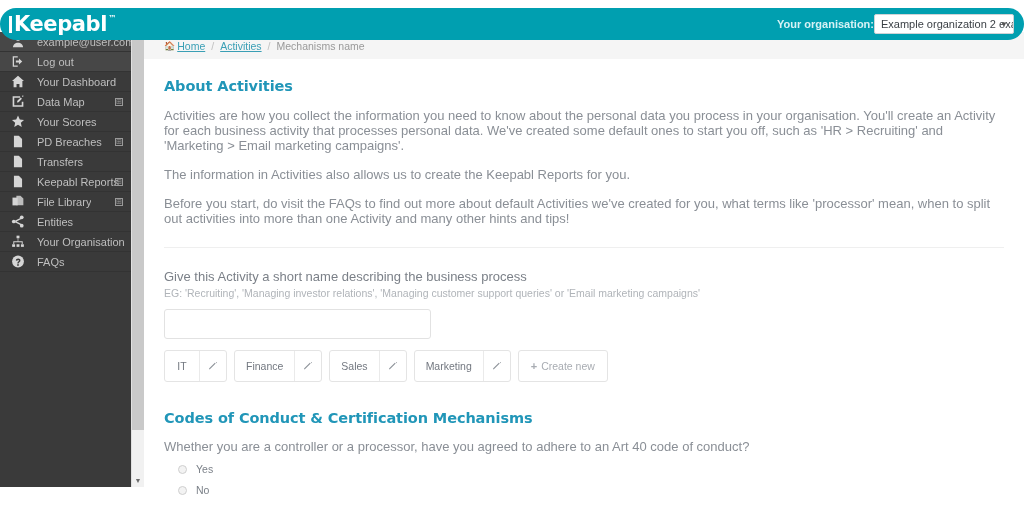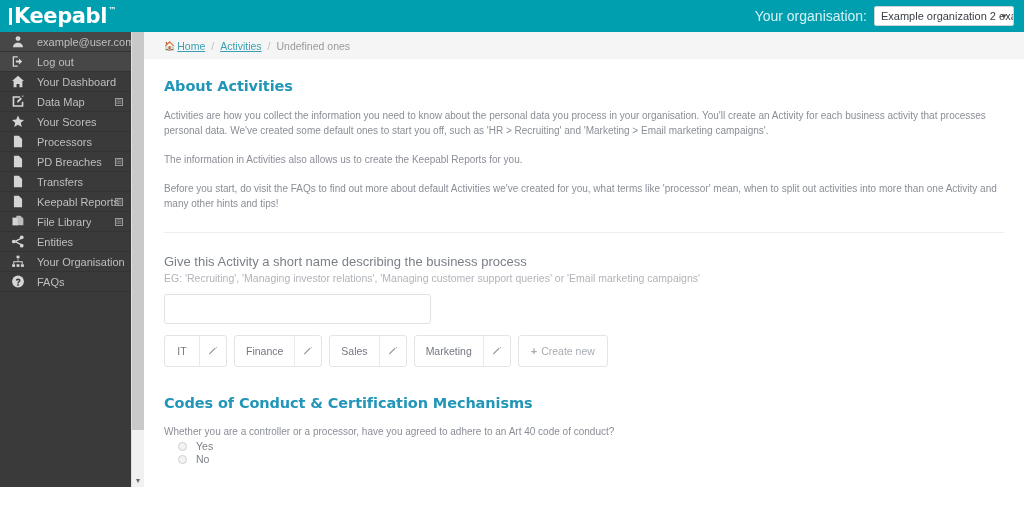--- a/index.html
+++ b/index.html
@@ -7,25 +7,26 @@
     margin: 0; padding: 0;
     width: 1024px; height: 511px;
     overflow: hidden;
     background: #ffffff;
     font-family: "Liberation Sans", sans-serif;
     -webkit-font-smoothing: antialiased;
   }
 
   
   #topbar {
-    position: absolute; top: 0; left: 0;
+    position: absolute; top: 8px; left: 0;
     width: 1024px; height: 32px;
     background: #009FB0;
     display: flex; align-items: center;
     z-index: 20;
+    border-radius: 16px;
   }
   #logo {
     margin-left: 9px;
     display: flex; align-items: flex-start;
     color: #ffffff;
     font-family: "DejaVu Sans", sans-serif;
     font-weight: bold;
     font-size: 21px;
     letter-spacing: -0.4px;
     line-height: 1;
@@ -38,22 +39,23 @@
   }
   #logo .tm {
     font-size: 8px; font-weight: bold;
     margin-left: 1px; margin-top: 1px;
   }
   #org-wrap {
     margin-left: auto; margin-right: 10px;
     display: flex; align-items: center;
   }
   #org-label {
-    color: #d6f2f5; font-size: 14px; margin-right: 7px;
+    color: #d6f2f5; font-size: 11px; 
     white-space: nowrap;
+    font-weight: bold;
   }
   #org-select {
     background: #ffffff;
     border: 1px solid #cfd3d6;
     border-radius: 2px;
     height: 20px;
     min-width: 130px;
     padding: 0 16px 0 6px;
     font-size: 11px;
     color: #3a3f44;
@@ -157,21 +159,21 @@
   h2.section-title {
     color: #2196b8;
     font-family: "DejaVu Sans", sans-serif;
     font-size: 14.5px;
     font-weight: bold;
     margin: 19px 0 0 0;
     letter-spacing: -0.1px;
   }
   p.body-text {
     color: #8a8f96;
-    font-size: 10px;
+    font-size: 13px;
     line-height: 15px;
     margin: 14px 0 0 0;
     max-width: 840px;
   }
   hr.divider {
     border: 0;
     border-top: 1px solid #efefef;
     margin: 21px 0 0 0;
   }
 
@@ -231,21 +233,21 @@
     align-items: center;
     color: #a8acb2;
     font-size: 10.5px;
   }
   .tag.create .plus-ic {
     color: #a8acb2; font-size: 11px; margin-right: 4px; font-weight: bold;
   }
 
   .radio-row {
     display: flex; align-items: center;
-    margin-top: 1px;
+    margin-top: 9px;
     padding-left: 14px;
   }
   .radio-row .rb {
     width: 9px; height: 9px;
     border: 1px solid #cfcfcf;
     border-radius: 50%;
     background: #f3f3f3;
     margin-right: 9px;
     flex: none;
   }
@@ -315,28 +317,20 @@
         </svg>
       </span>
       <span class="lbl">Your Scores</span>
     </div>
     <div class="nav-item">
       <span class="ic">
         <svg width="14" height="13" viewBox="0 0 16 16" fill="currentColor">
           <path d="M3 .8h6l4 4v10.4H3z" fill="currentColor"></path>
         </svg>
       </span>
-      <span class="lbl">Processors</span>
-    </div>
-    <div class="nav-item">
-      <span class="ic">
-        <svg width="14" height="13" viewBox="0 0 16 16" fill="currentColor">
-          <path d="M3 .8h6l4 4v10.4H3z" fill="currentColor"></path>
-        </svg>
-      </span>
       <span class="lbl">PD Breaches</span>
       <span class="plus">⊞</span>
     </div>
     <div class="nav-item">
       <span class="ic">
         <svg width="14" height="13" viewBox="0 0 16 16" fill="currentColor">
           <path d="M3 .8h6l4 4v10.4H3z" fill="currentColor"></path>
         </svg>
       </span>
       <span class="lbl">Transfers</span>
@@ -399,21 +393,21 @@
 </div>
 
 <div id="main">
 
   <div id="breadcrumb-bar">
     <span class="home-ic">🏠</span>
     <a href="#">Home</a>
     <span class="sep">/</span>
     <a href="#">Activities</a>
     <span class="sep">/</span>
-    <span class="current">Undefined ones</span>
+    <span class="current">Mechanisms name</span>
   </div>
 
   <div class="content-pad">
 
     <h2 class="section-title">About Activities</h2>
 
     <p class="body-text">Activities are how you collect the information you need to know about the personal data you process in your organisation. You'll create an Activity for each business activity that processes personal data. We've created some default ones to start you off, such as 'HR &gt; Recruiting' and 'Marketing &gt; Email marketing campaigns'.</p>
     <p class="body-text">The information in Activities also allows us to create the Keepabl Reports for you.</p>
     <p class="body-text">Before you start, do visit the FAQs to find out more about default Activities we've created for you, what terms like 'processor' mean, when to split out activities into more than one Activity and many other hints and tips!</p>
 

